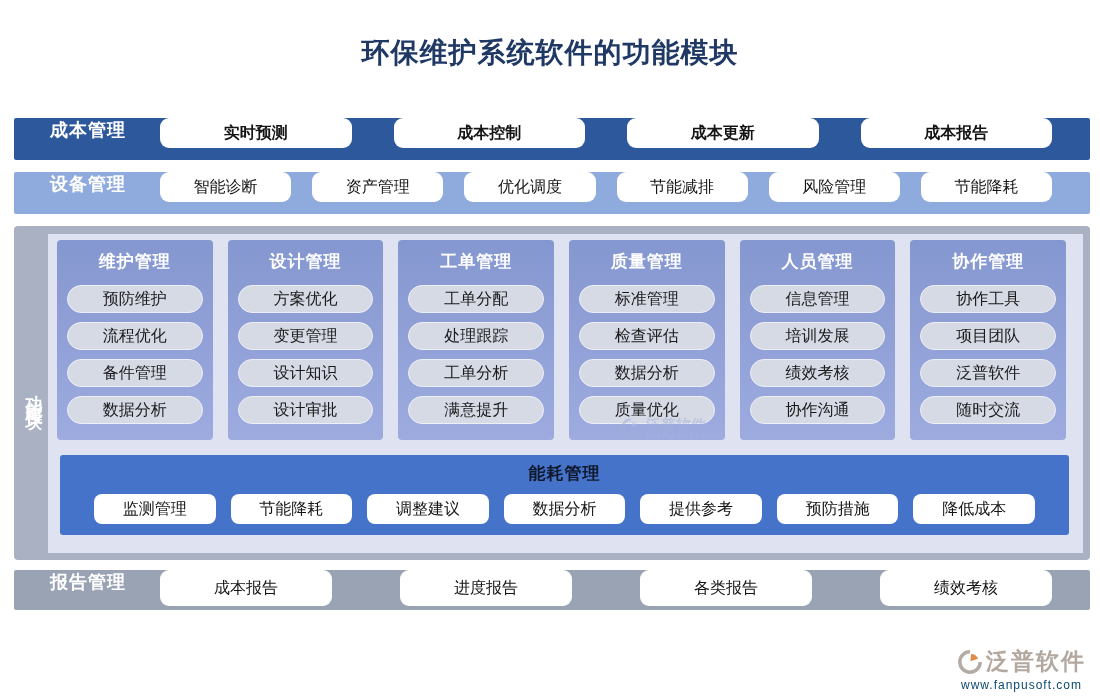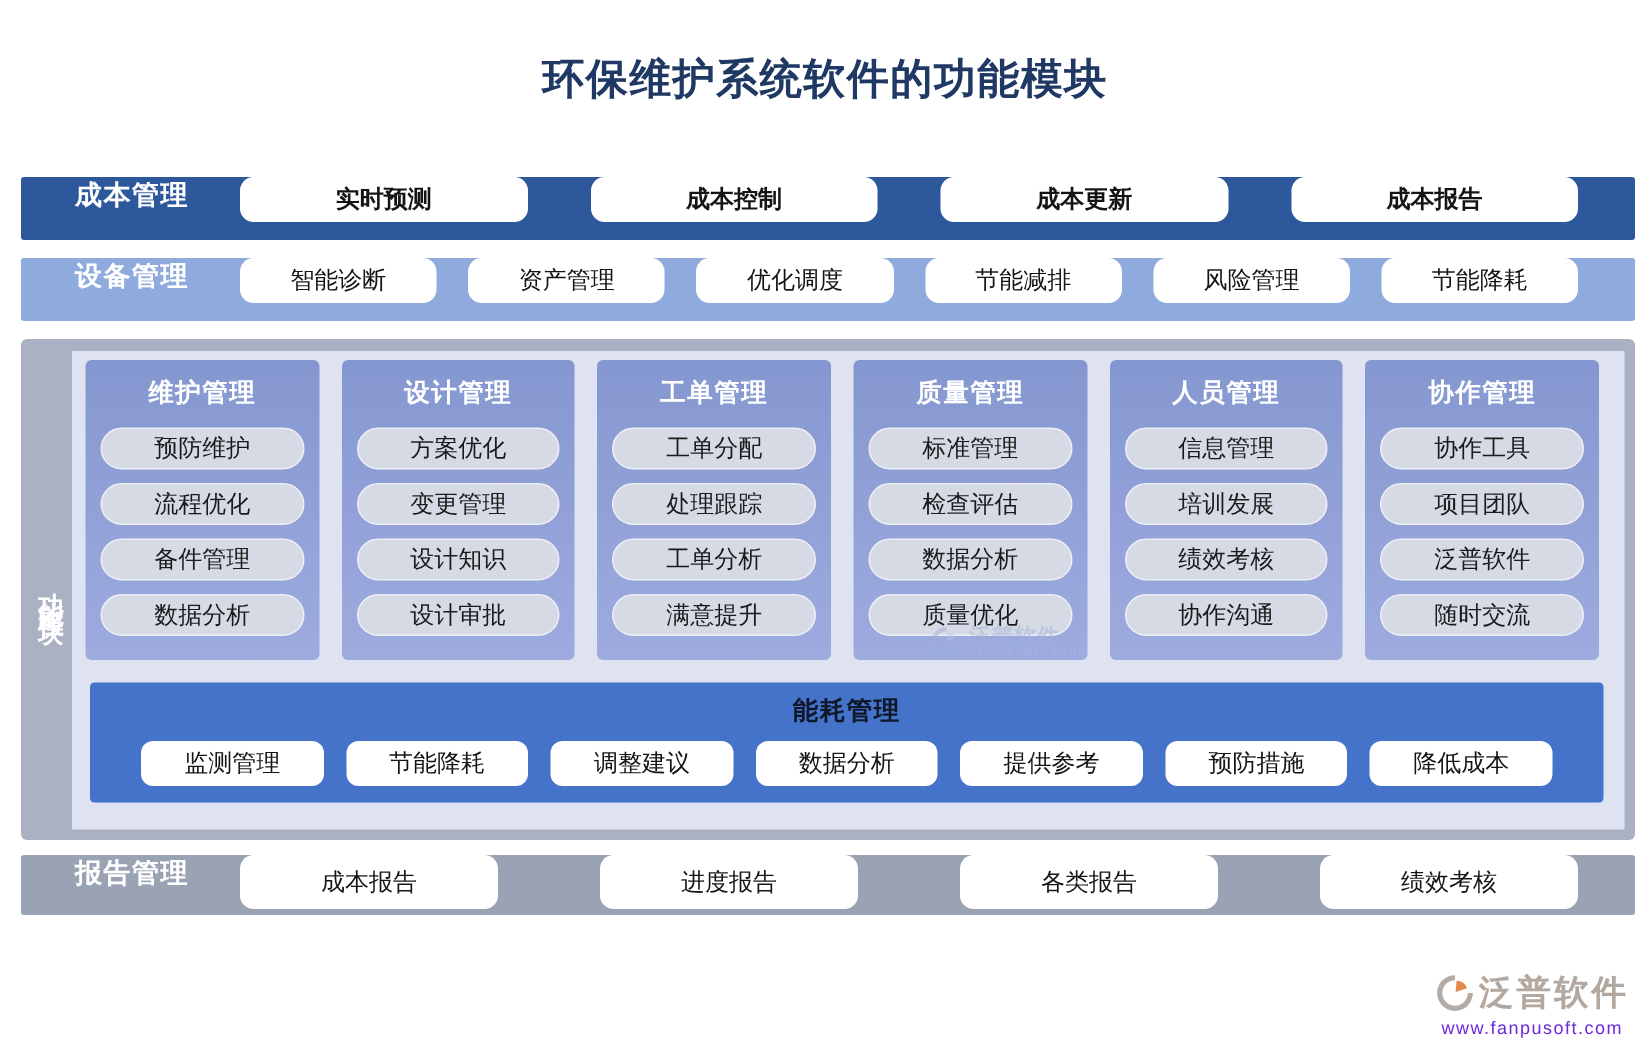--- a/index.html
+++ b/index.html
@@ -135,21 +135,21 @@
   .brand{
     position:absolute;right:14px;bottom:8px;
     display:flex;flex-direction:column;align-items:center;
   }
   .brand-row{display:flex;align-items:center;gap:3px;}
   .brand-icon{width:26px;height:26px;}
   .brand-name{
     font-size:23px;font-weight:bold;color:#b3a89f;letter-spacing:2px;
   }
   .brand-url{
-    font-size:12px;color:#6d28d9;margin-top:1px;letter-spacing:1px;
+    font-size:12px;color:#0c4a6e;margin-top:1px;letter-spacing:1px;
   }
 </style>
 </head>
 <body>
 
 <div class="page">
 
   <div class="title">环保维护系统软件的功能模块</div>
 
   <div class="bar row-cost">

